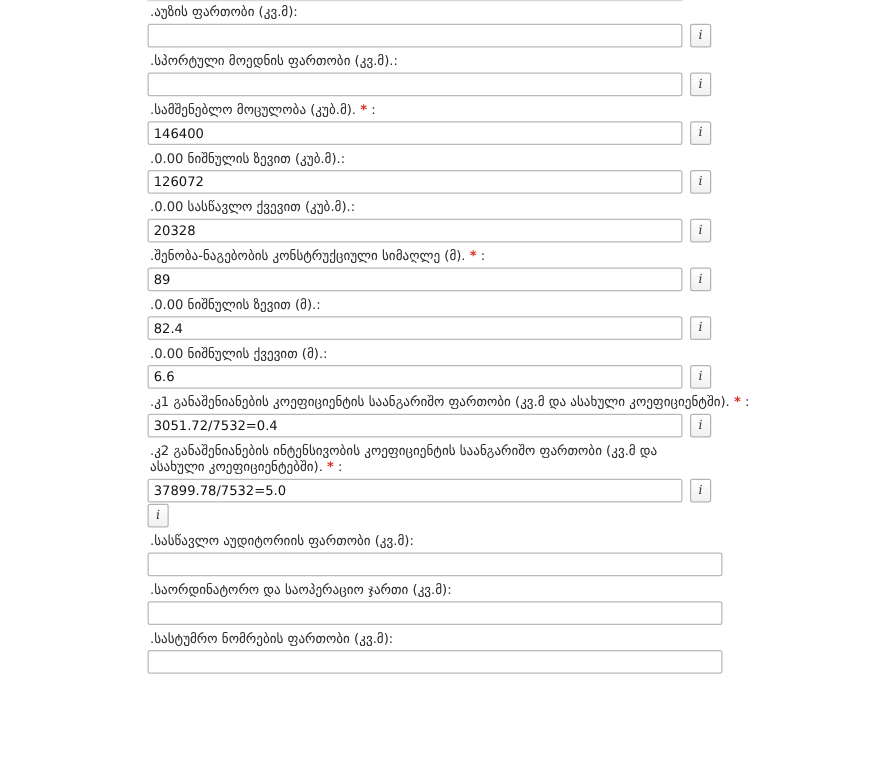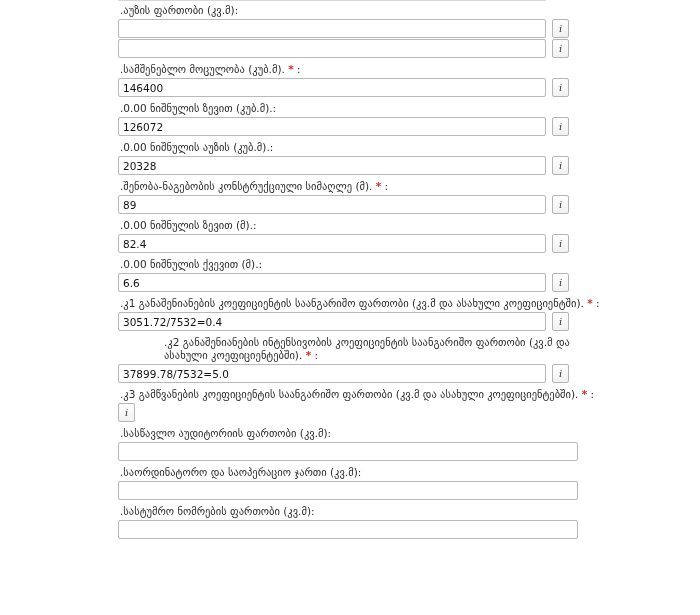--- a/index.html
+++ b/index.html
@@ -38,21 +38,20 @@
   .field-label {
     font-size: 10.5px;
     line-height: 13px;
     color: #2b2b2b;
     padding: 4px 0 2px 2px;
     white-space: nowrap;
   }
   .field-label.wrap {
     white-space: normal;
     max-width: 430px;
-    margin-left: 44px;
   }
   .req {
     color: #d93025;
     font-weight: bold;
   }
   .input-line {
     display: flex;
     align-items: flex-start;
     gap: 6px;
   }
@@ -101,41 +100,42 @@
   <div class="top-rule"></div>
   <div id="rows">
       <div class="field-row">
         <div class="field-label"><span>.აუზის ფართობი (კვ.მ):</span></div>
         <div class="input-line">
           <input type="text" class="text-box narrow" value="" style="">
           <div class="info-btn">i</div>
         </div>
       </div>
       <div class="field-row">
+        <div class="field-label"><span>.სპორტული მოედნის ფართობი (კვ.მ).:</span></div>
         <div class="input-line">
           <input type="text" class="text-box narrow" value="" style="">
           <div class="info-btn">i</div>
         </div>
       </div>
       <div class="field-row">
         <div class="field-label"><span>.სამშენებლო მოცულობა (კუბ.მ).</span> <span class="req">*</span> :</div>
         <div class="input-line">
           <input type="text" class="text-box narrow" value="146400" style="">
           <div class="info-btn">i</div>
         </div>
       </div>
       <div class="field-row">
         <div class="field-label"><span>.0.00 ნიშნულის ზევით (კუბ.მ).:</span></div>
         <div class="input-line">
           <input type="text" class="text-box narrow" value="126072" style="">
           <div class="info-btn">i</div>
         </div>
       </div>
       <div class="field-row">
-        <div class="field-label"><span>.0.00 ნიშნულის აუზის (კუბ.მ).:</span></div>
+        <div class="field-label"><span>.0.00 სასწავლო ქვევით (კუბ.მ).:</span></div>
         <div class="input-line">
           <input type="text" class="text-box narrow" value="20328" style="">
           <div class="info-btn">i</div>
         </div>
       </div>
       <div class="field-row">
         <div class="field-label"><span>.შენობა-ნაგებობის კონსტრუქციული სიმაღლე (მ).</span> <span class="req">*</span> :</div>
         <div class="input-line">
           <input type="text" class="text-box narrow" value="89" style="">
           <div class="info-btn">i</div>
@@ -163,21 +163,20 @@
         </div>
       </div>
       <div class="field-row">
         <div class="field-label wrap"><span>.კ2 განაშენიანების ინტენსივობის კოეფიციენტის საანგარიშო ფართობი (კვ.მ და ასახული კოეფიციენტებში).</span> <span class="req">*</span> :</div>
         <div class="input-line">
           <input type="text" class="text-box narrow" value="37899.78/7532=5.0" style="">
           <div class="info-btn">i</div>
         </div>
       </div>
       <div class="field-row">
-        <div class="field-label"><span>.კ3 გამწვანების კოეფიციენტის საანგარიშო ფართობი (კვ.მ და ასახული კოეფიციენტებში).</span> <span class="req">*</span> :</div>
         <div class="input-line">
           <div class="info-btn">i</div>
         </div>
       </div>
       <div class="field-row no-btn">
         <div class="field-label"><span>.სასწავლო აუდიტორიის ფართობი (კვ.მ):</span></div>
         <div class="input-line">
           <input type="text" class="text-box wide" value="" style="">
         </div>
       </div>

